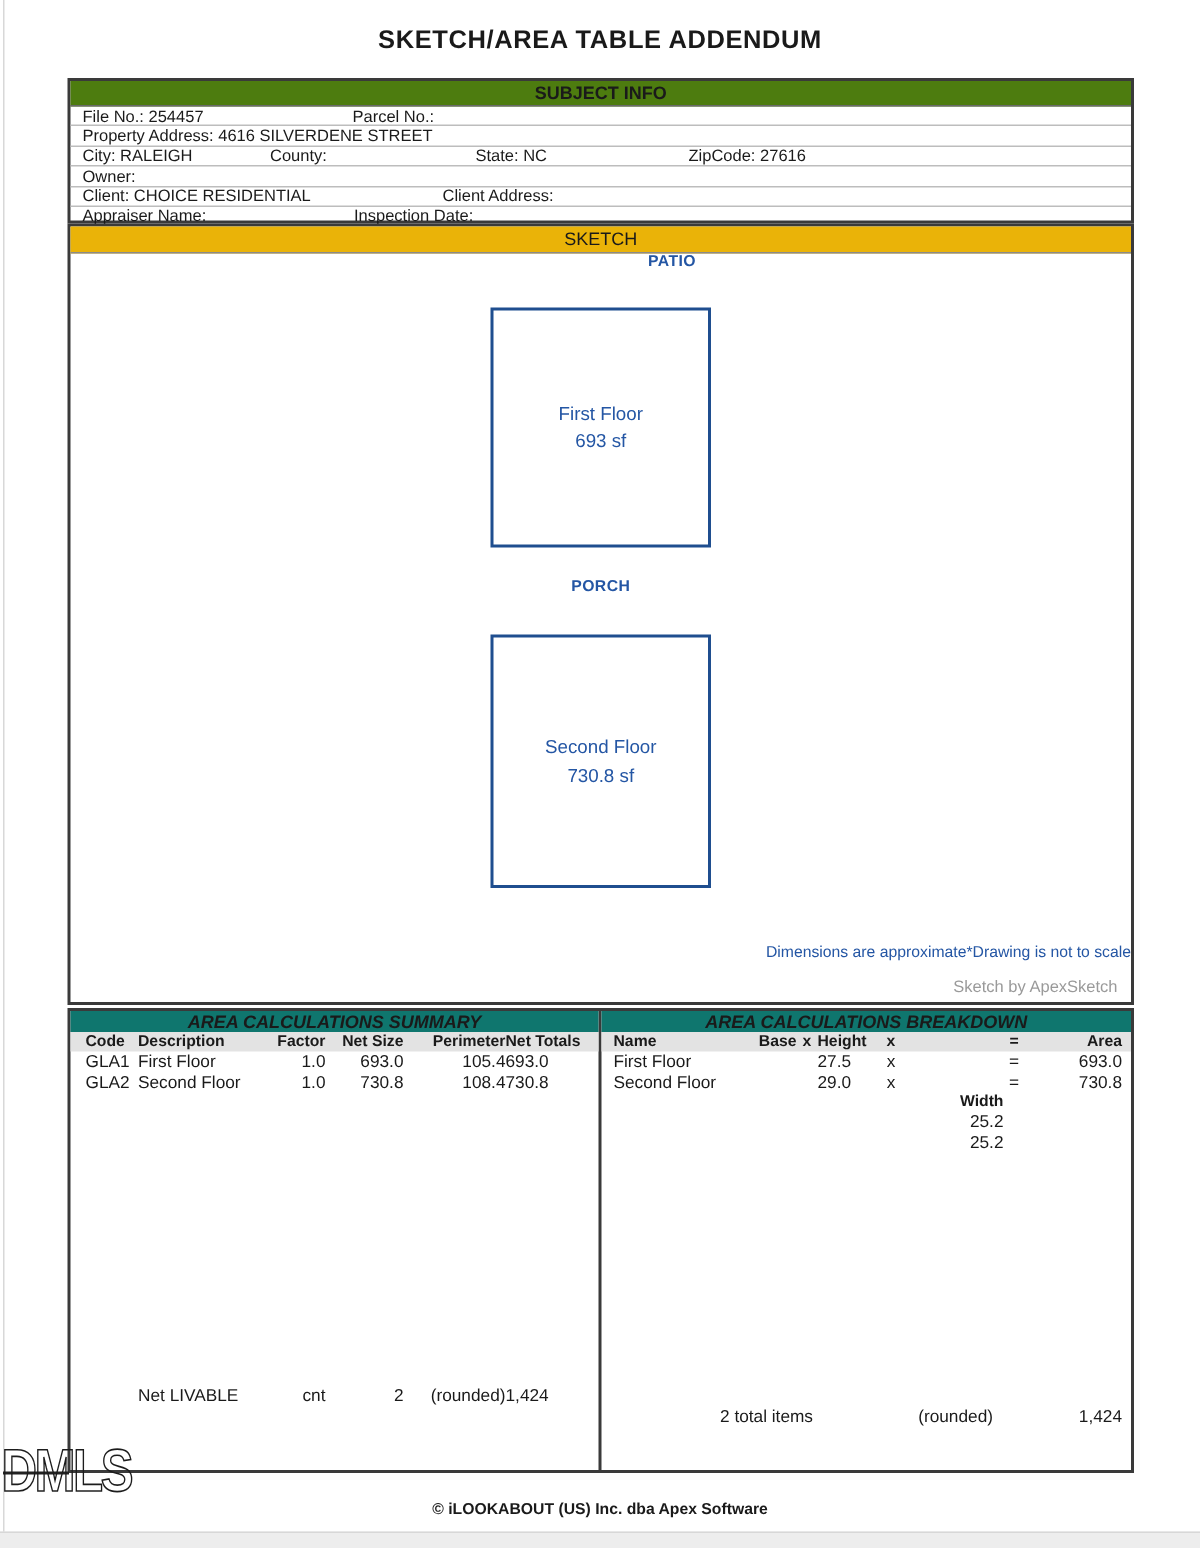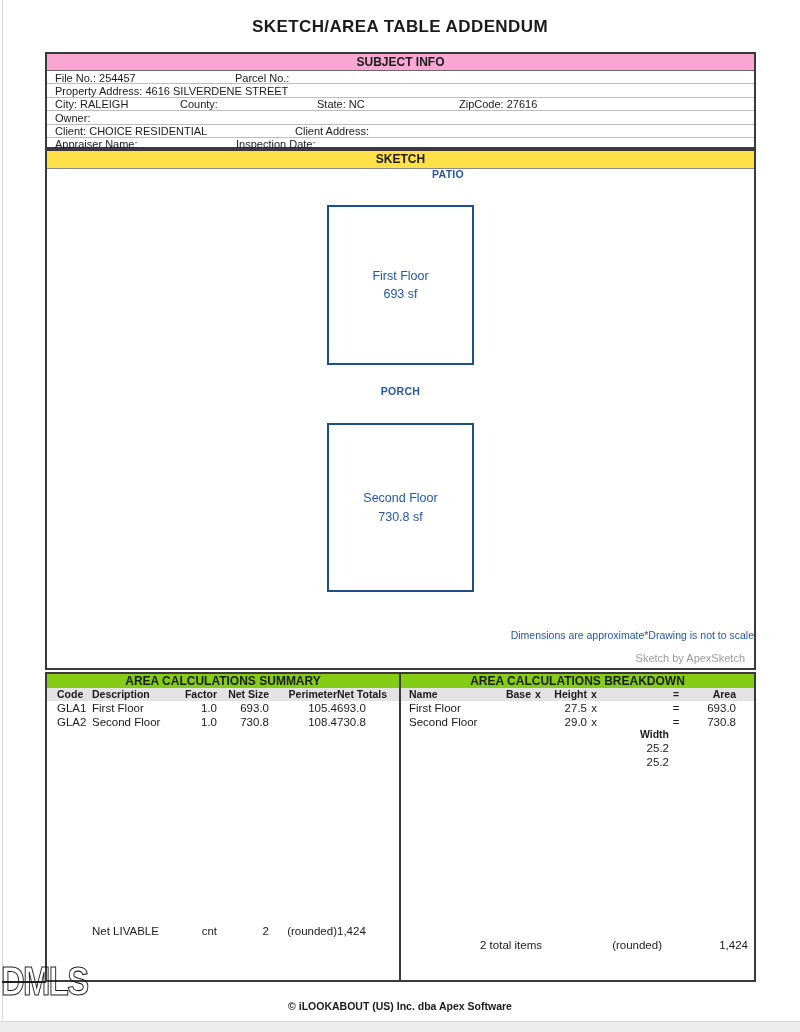--- a/index.html
+++ b/index.html
@@ -8,64 +8,64 @@
     font-family:"Liberation Sans","DejaVu Sans",sans-serif;color:#1a1a1a;
     overflow:hidden;
   }
   .left-edge{position:absolute;left:2px;top:0;bottom:0;width:1px;background:#d8d8d8;}
   .page-title{position:absolute;top:17px;left:0;width:100%;text-align:center;
     font-size:17px;font-weight:bold;letter-spacing:.4px;}
 
   
   .boxA{position:absolute;left:45px;top:52px;width:711px;height:97px;
     border:2px solid #3a3a3a;box-sizing:border-box;}
-  .sec-bar{height:16px;line-height:16px;background:#f9a8d4;text-align:center;
+  .sec-bar{height:16px;line-height:16px;background:#4d7c0f;text-align:center;
     font-size:12px;font-weight:bold;border-bottom:1px solid #6a6a6a;}
   .si-row{position:relative;height:12.4px;border-bottom:1px solid #bdbdbd;font-size:11px;}
   .si-row:last-child{border-bottom:none;}
   .si-row span{position:absolute;top:0.5px;white-space:nowrap;}
 
   
   .boxB{position:absolute;left:45px;top:149px;width:711px;height:521px;
     border:2px solid #3a3a3a;box-sizing:border-box;}
-  .sketch-bar{height:17px;line-height:17px;background:#fde047;text-align:center;
-    font-size:12px;font-weight:bold;border-bottom:1px solid #8a8a8a;}
+  .sketch-bar{height:17px;line-height:17px;background:#eab308;text-align:center;
+    font-size:12px;font-weight:normal;border-bottom:1px solid #8a8a8a;}
   .blue{color:#2456A4;text-align:center;}
   .area-label{position:absolute;font-size:10.5px;font-weight:bold;letter-spacing:.3px;}
   .shape{position:absolute;width:147px;border:2px solid #1F4E8F;box-sizing:border-box;
     display:flex;flex-direction:column;align-items:center;justify-content:center;
     font-size:12.5px;line-height:1.45;text-align:center;}
   .note{position:absolute;left:0;width:100%;text-align:right;font-size:10.5px;}
   .credit{position:absolute;color:#9a9a9a;font-size:11px;}
 
   
   .boxC{position:absolute;left:45px;top:672px;width:711px;height:310px;
     border:2px solid #3a3a3a;box-sizing:border-box;display:flex;}
   .half-left{width:354px;border-right:2px solid #3a3a3a;box-sizing:border-box;position:relative;}
   .half-right{flex:1;position:relative;}
-  .tbl-title{height:14px;line-height:14px;background:#84cc16;text-align:center;
-    font-size:12px;font-weight:bold;}
+  .tbl-title{height:14px;line-height:14px;background:#0f766e;text-align:center;
+    font-size:12px;font-weight:bold;font-style:italic;}
   .col-head{display:flex;height:13px;line-height:13px;background:#e3e3e3;
     font-size:10.5px;font-weight:bold;}
   .trow{display:flex;height:14px;line-height:14px;font-size:11.5px;}
   .c{white-space:nowrap;box-sizing:border-box;}
   
   .sc0{width:45px;padding-left:10px;text-align:left;}
   .sc1{width:85px;text-align:left;}
   .sc2{width:40px;text-align:right;}
   .sc3{width:52px;text-align:right;}
   .sc4{width:68px;text-align:right;}
   .sc5{width:58px;padding-right:4px;text-align:left;}
   
   .bc-name{width:100px;padding-left:8px;text-align:left;}
   .bc-base{width:30px;text-align:right;}
   .bc-op{width:14px;text-align:center;}
-  .bc-h{width:42px;text-align:right;}
+  .bc-h{width:42px;}
   .bc-w{width:68px;text-align:right;margin-top:40px;}
-  .bc-area{flex:1;padding-right:18px;text-align:right;}
+  .bc-area{flex:1;padding-right:6px;text-align:right;}
   .total-row{position:absolute;left:0;width:100%;display:flex;height:14px;line-height:14px;font-size:11.5px;}
   .bt-label{flex:1;padding-left:8px;text-align:right;}
   .bt-round{width:120px;text-align:right;}
   .bt-val{width:86px;padding-right:6px;text-align:right;}
 
   
   .footer{position:absolute;top:1000px;left:0;width:100%;text-align:center;
     font-size:10.5px;font-weight:bold;}
   .bottom-strip{position:absolute;left:0;bottom:0;width:100%;height:10px;
     background:#ededed;border-top:1px solid #d7d7d7;}

